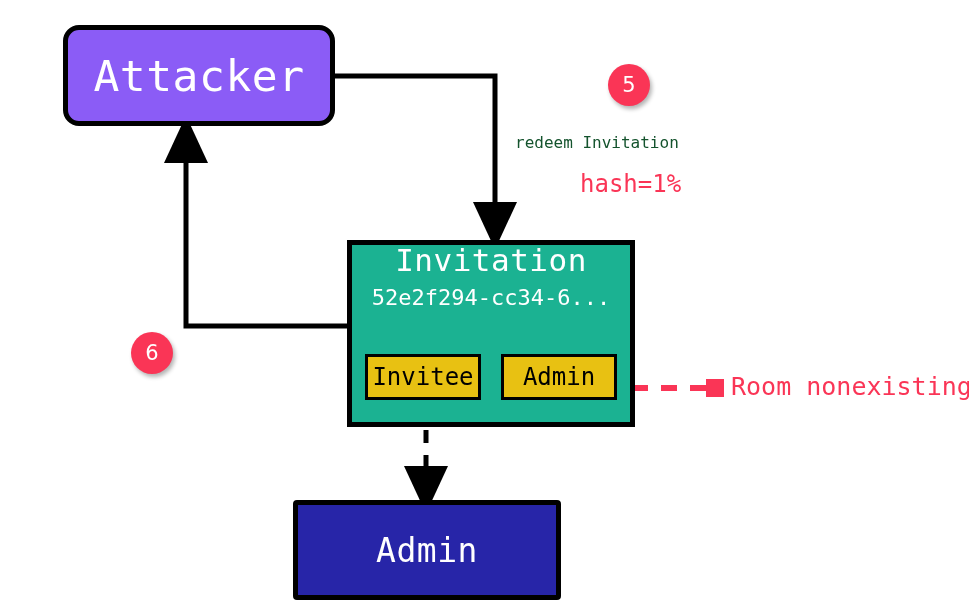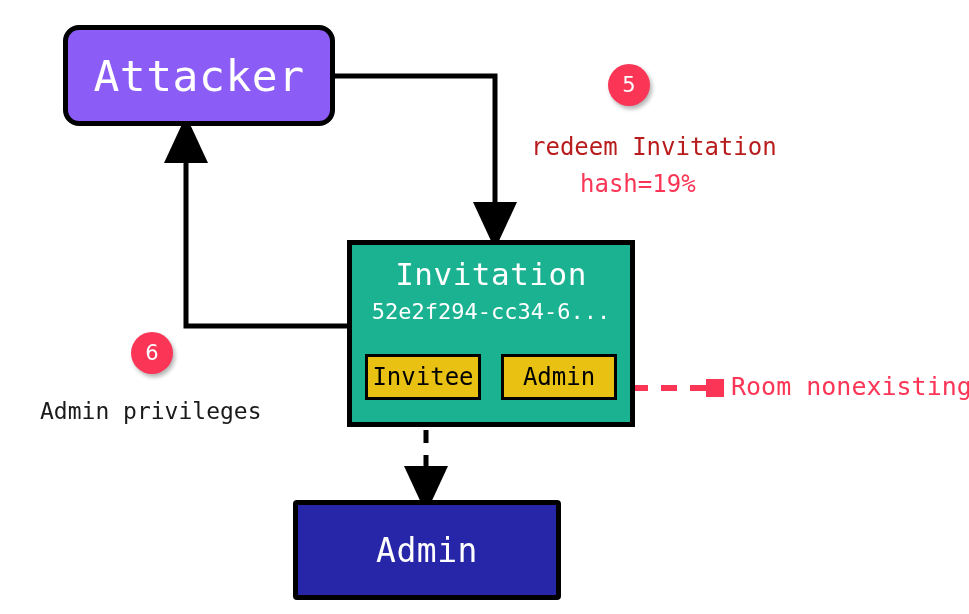--- a/index.html
+++ b/index.html
@@ -74,21 +74,20 @@
     border: 5px solid #000000;
     border-radius: 0;
     display: block;
     padding: 0;
   }
   #node-invitation .inv-title {
     text-align: center;
     color: #ffffff;
     font-size: 31px;
     line-height: 1.0;
-    padding-top: 14px;
     letter-spacing: 0.5px;
   }
   #node-invitation .inv-uuid {
     text-align: center;
     color: #ffffff;
     font-size: 22px;
     line-height: 1.0;
     padding-top: 11px;
     letter-spacing: 0px;
   }
@@ -135,23 +134,22 @@
 
   
   .edge-label {
     position: absolute;
     font-family: "DejaVu Sans Mono", monospace;
     white-space: nowrap;
   }
   #label-redeem {
     left: 515px;
     top: 133px;
-    font-size: 24px;
-    color: #b91c1c;
-    margin-left: 16px;
+    font-size: 16px;
+    color: #14532d;
   }
   #label-hash {
     left: 580px;
     top: 170px;
     font-size: 24px;
     color: #FA3556;
   }
   #label-admin-priv {
     left: 40px;
     top: 398px;
@@ -212,19 +210,18 @@
   <div class="node" id="node-admin">
     <span>Admin</span>
   </div>
 
   <div class="badge" id="badge-5">5</div>
 
   <div class="badge" id="badge-6">6</div>
 
   <div class="edge-label" id="label-redeem">redeem Invitation</div>
 
-  <div class="edge-label" id="label-hash">hash=19%</div>
-
-  <div class="edge-label" id="label-admin-priv">Admin privileges</div>
+  <div class="edge-label" id="label-hash">hash=1%</div>
+
 
   <div class="edge-label" id="label-room-nonexisting">Room nonexisting</div>
 
 </div>
 
 </body></html>

